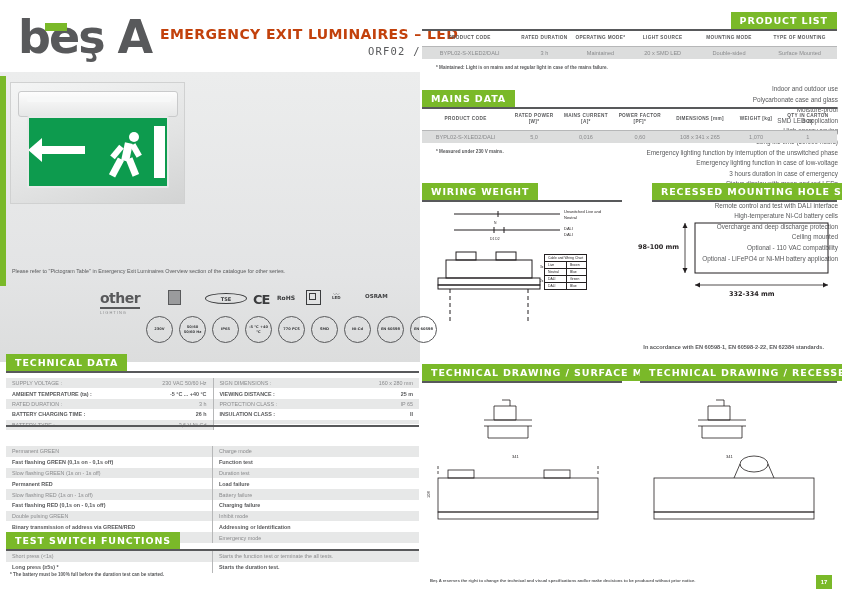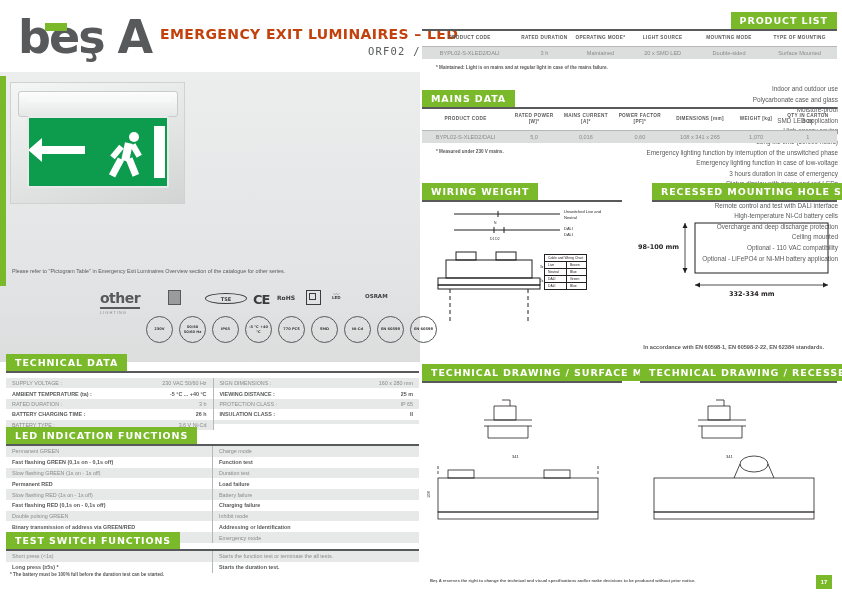--- a/index.html
+++ b/index.html
@@ -310,21 +310,20 @@
         </div>
         <div class="trow alt">
           <span class="k"></span>
           <span class="v"></span>
         </div>
       </div>
     </div>
   </div>
 
   <div class="barwrap" style="left:6px; top:425px; width:413px;">
-    <div class="bar-label">LED INDICATION FUNCTIONS</div>
     <div class="bar-line"></div>
   </div>
   <div style="position:absolute;left:6px;top:446px;width:413px;">
     <table class="ltable">
       <tbody>
           <tr class="alt">
         <td>Permanent GREEN</td>
         <td class="rcell">Charge mode</td>
       </tr>
       <tr class="plain">

